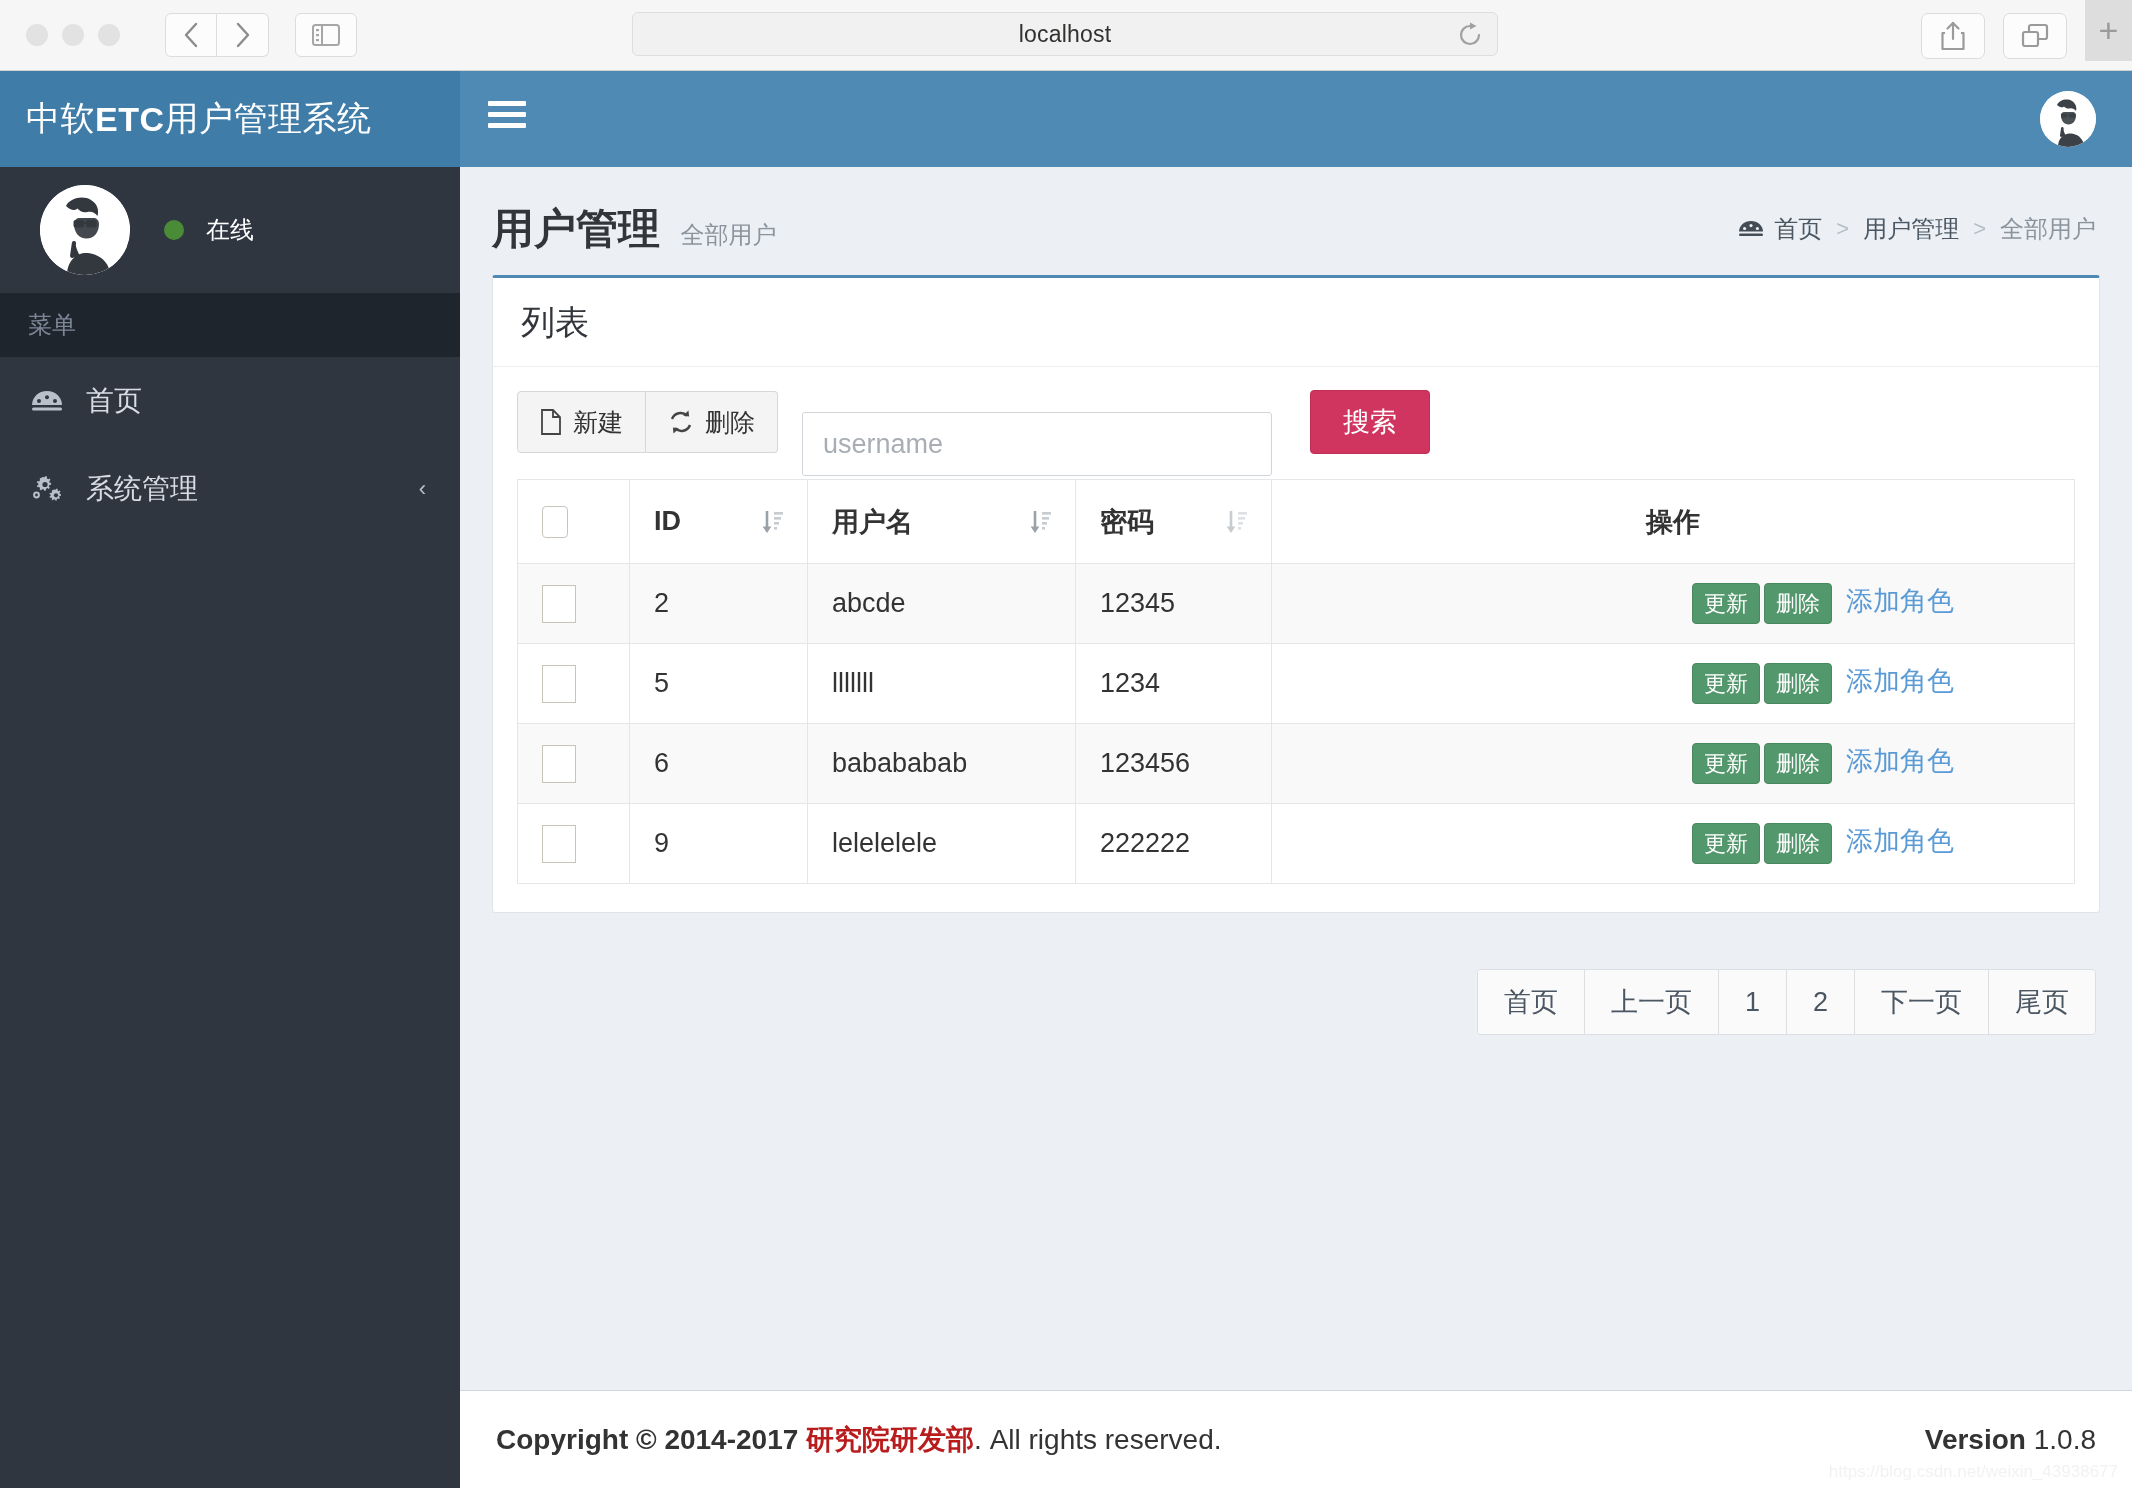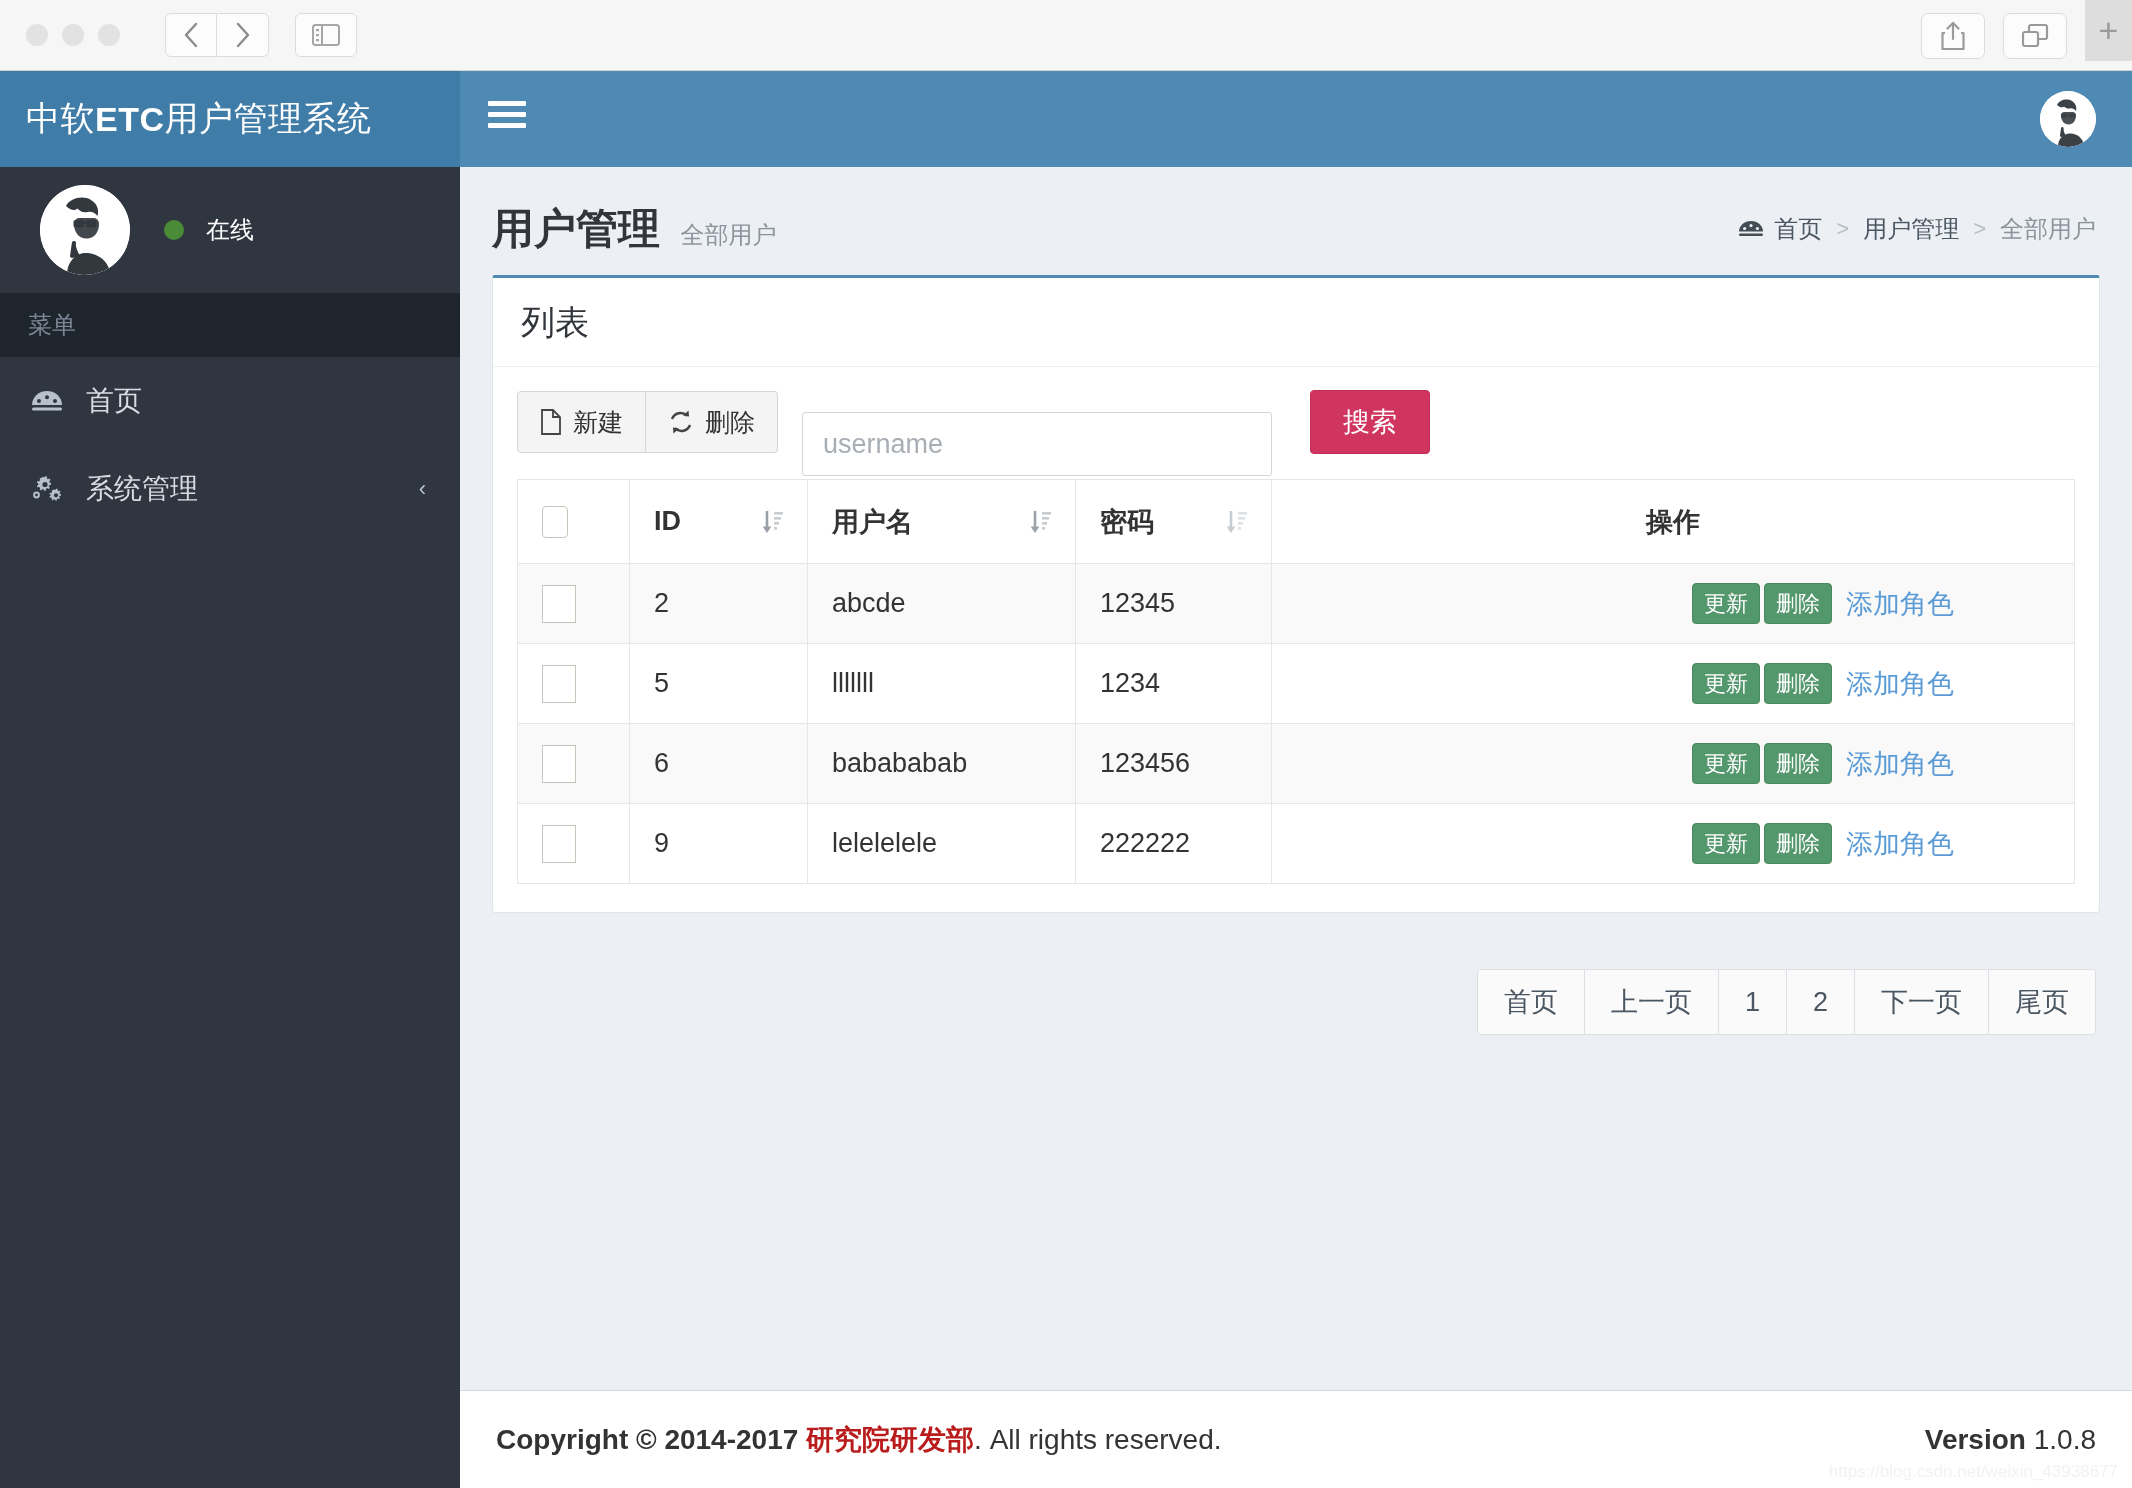--- a/index.html
+++ b/index.html
@@ -218,21 +218,21 @@
   table.data tbody tr:nth-child(even) td { background: #fff; }
   .row-check {
     width: 34px; height: 38px; border: 1px solid #c9c4bb; background: #fff;
     display: block;
   }
   .head-check {
     width: 26px; height: 32px; border: 1px solid #c9c4bb; background: #fff;
     border-radius: 4px; display: block;
   }
   td.ops { text-align: center; }
-  .ops-wrap { display: flex; align-items: center; justify-content: flex-end; padding-right: 96px; }
+  .ops-wrap { display: flex; align-items: flex-start; justify-content: flex-end; padding-right: 96px; }
   .btn-green {
     background: #53976c; border: 1px solid #4a8860; border-radius: 4px;
     color: #fff; font-size: 22px; padding: 6px 11px; margin-right: 4px;
     cursor: pointer; font-family: "Liberation Sans", sans-serif;
     line-height: 1.25;
   }
   .link-role {
     color: #5b9bd5; font-size: 27px; margin-left: 10px;
     text-decoration: none; cursor: pointer;
   }
@@ -304,20 +304,29 @@
         <svg width="28" height="22" viewBox="0 0 28 22">
           <rect x="1" y="1" width="26" height="20" rx="2.5" fill="none" stroke="#a6a6a6" stroke-width="2"></rect>
           <line x1="10" y1="1" x2="10" y2="21" stroke="#a6a6a6" stroke-width="2"></line>
           <rect x="4" y="5" width="3" height="2.2" fill="#a6a6a6"></rect>
           <rect x="4" y="10" width="3" height="2.2" fill="#a6a6a6"></rect>
           <rect x="4" y="15" width="3" height="2.2" fill="#a6a6a6"></rect>
         </svg>
       </span>
     </div>
 
+    <div class="urlbar">
+      <span class="urltext">localhost</span>
+      <span class="reload">
+        <svg width="26" height="26" viewBox="0 0 26 26">
+          <path d="M22 13 A9 9 0 1 1 13 4" fill="none" stroke="#a0a0a0" stroke-width="2.2" stroke-linecap="round"></path>
+          <path d="M13 0.5 L13 7.5 L19.5 4" fill="#a0a0a0"></path>
+        </svg>
+      </span>
+    </div>
 
     <div class="chrome-right">
       <div class="cbtn">
         <span>
           <svg width="26" height="30" viewBox="0 0 26 30">
             <path d="M13 2 L13 18" stroke="#9a9a9a" stroke-width="2.2" fill="none" stroke-linecap="round"></path>
             <path d="M7.5 7.5 L13 2 L18.5 7.5" stroke="#9a9a9a" stroke-width="2.2" fill="none" stroke-linecap="round" stroke-linejoin="round"></path>
             <path d="M5 12 L2.5 12 L2.5 28 L23.5 28 L23.5 12 L21 12" stroke="#9a9a9a" stroke-width="2.2" fill="none" stroke-linejoin="round"></path>
           </svg>
         </span>

